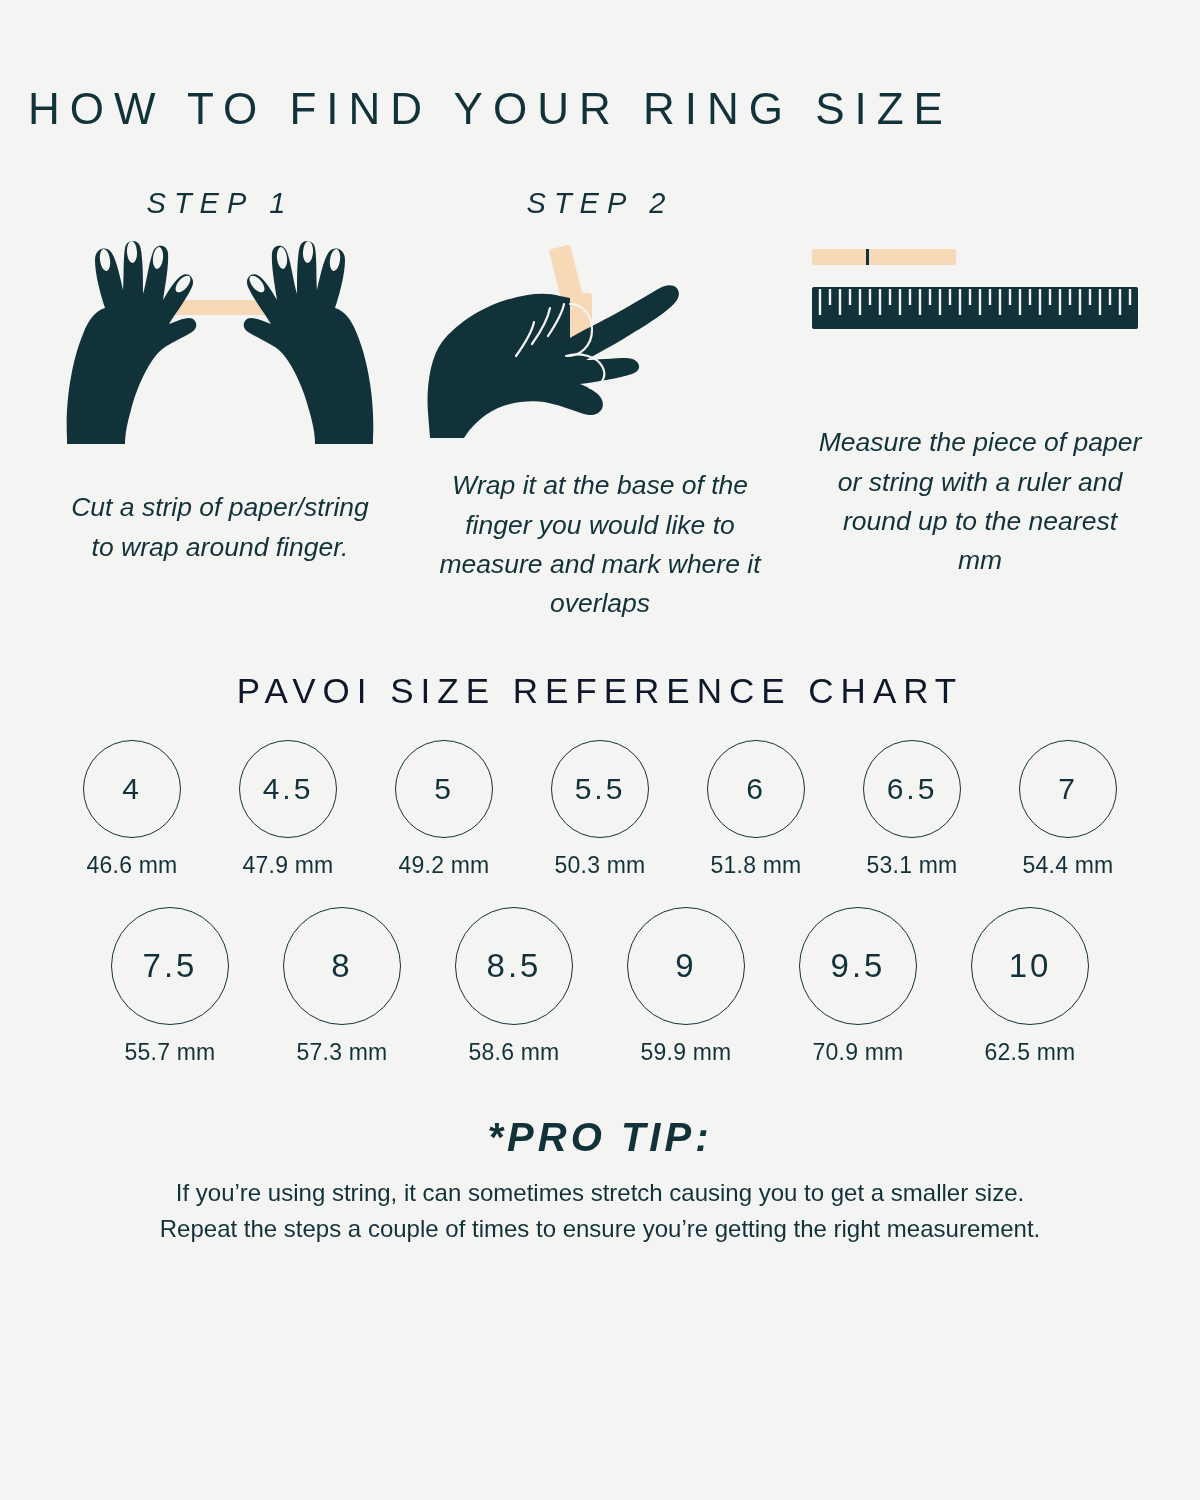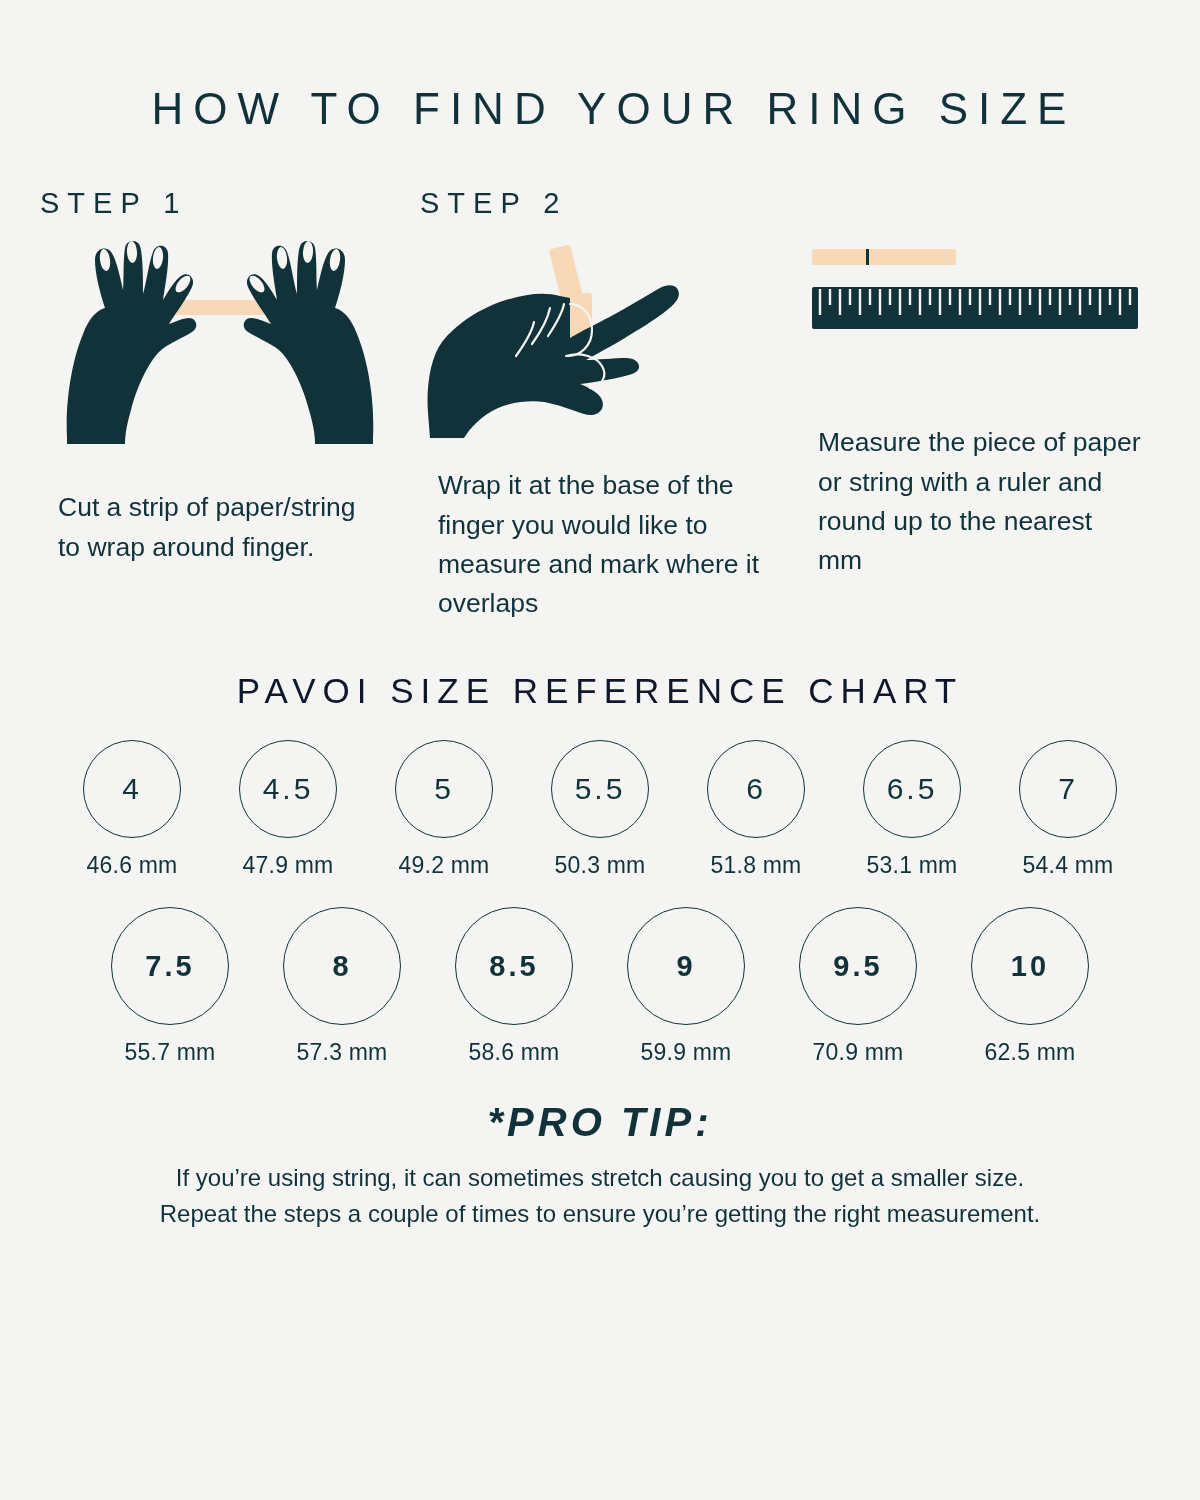--- a/index.html
+++ b/index.html
@@ -17,41 +17,42 @@
   }
   .page {
     width: 1200px;
     height: 1500px;
     position: relative;
     box-sizing: border-box;
   }
 
   
   .main-title {
-    text-align: center;
     font-size: 44px;
     letter-spacing: 10px;
     font-weight: 400;
     color: #12323a;
     padding-top: 58px;
     line-height: 1;
     margin-left: 28px;
   }
 
   
   .steps {
     display: flex;
     justify-content: space-between;
     padding: 0 40px;
     margin-top: 56px;
     box-sizing: border-box;
   }
   .step {
     width: 360px;
+    text-align: center;
     position: relative;
+    font-style: italic;
   }
   .step-title {
     font-size: 29px;
     letter-spacing: 8px;
     font-weight: 400;
     color: #12323a;
     margin-bottom: 10px;
   }
   .step-art {
     height: 230px;
@@ -105,30 +106,30 @@
     letter-spacing: 0.2px;
   }
 
   
   .row1 .size-cell { width: 156px; }
   .row1 .circle { width: 98px; height: 98px; font-size: 30px; letter-spacing: 3px; }
 
   
   .row2 { margin-top: 28px; }
   .row2 .size-cell { width: 172px; }
-  .row2 .circle { width: 118px; height: 118px; font-size: 29px; letter-spacing: 3px; font-weight: bold; }
+  .row2 .circle { width: 118px; height: 118px; font-size: 33px; letter-spacing: 3px; }
 
   
   .pro-tip-title {
     text-align: center;
     font-size: 40px;
     font-style: italic;
     font-weight: bold;
     letter-spacing: 4px;
-    margin-top: 34px;
+    margin-top: 49px;
     color: #12323a;
   }
   .pro-tip-body {
     text-align: center;
     font-size: 24px;
     line-height: 1.42;
     margin-top: 16px;
     padding: 0 44px;
     color: #12323a;
   }

